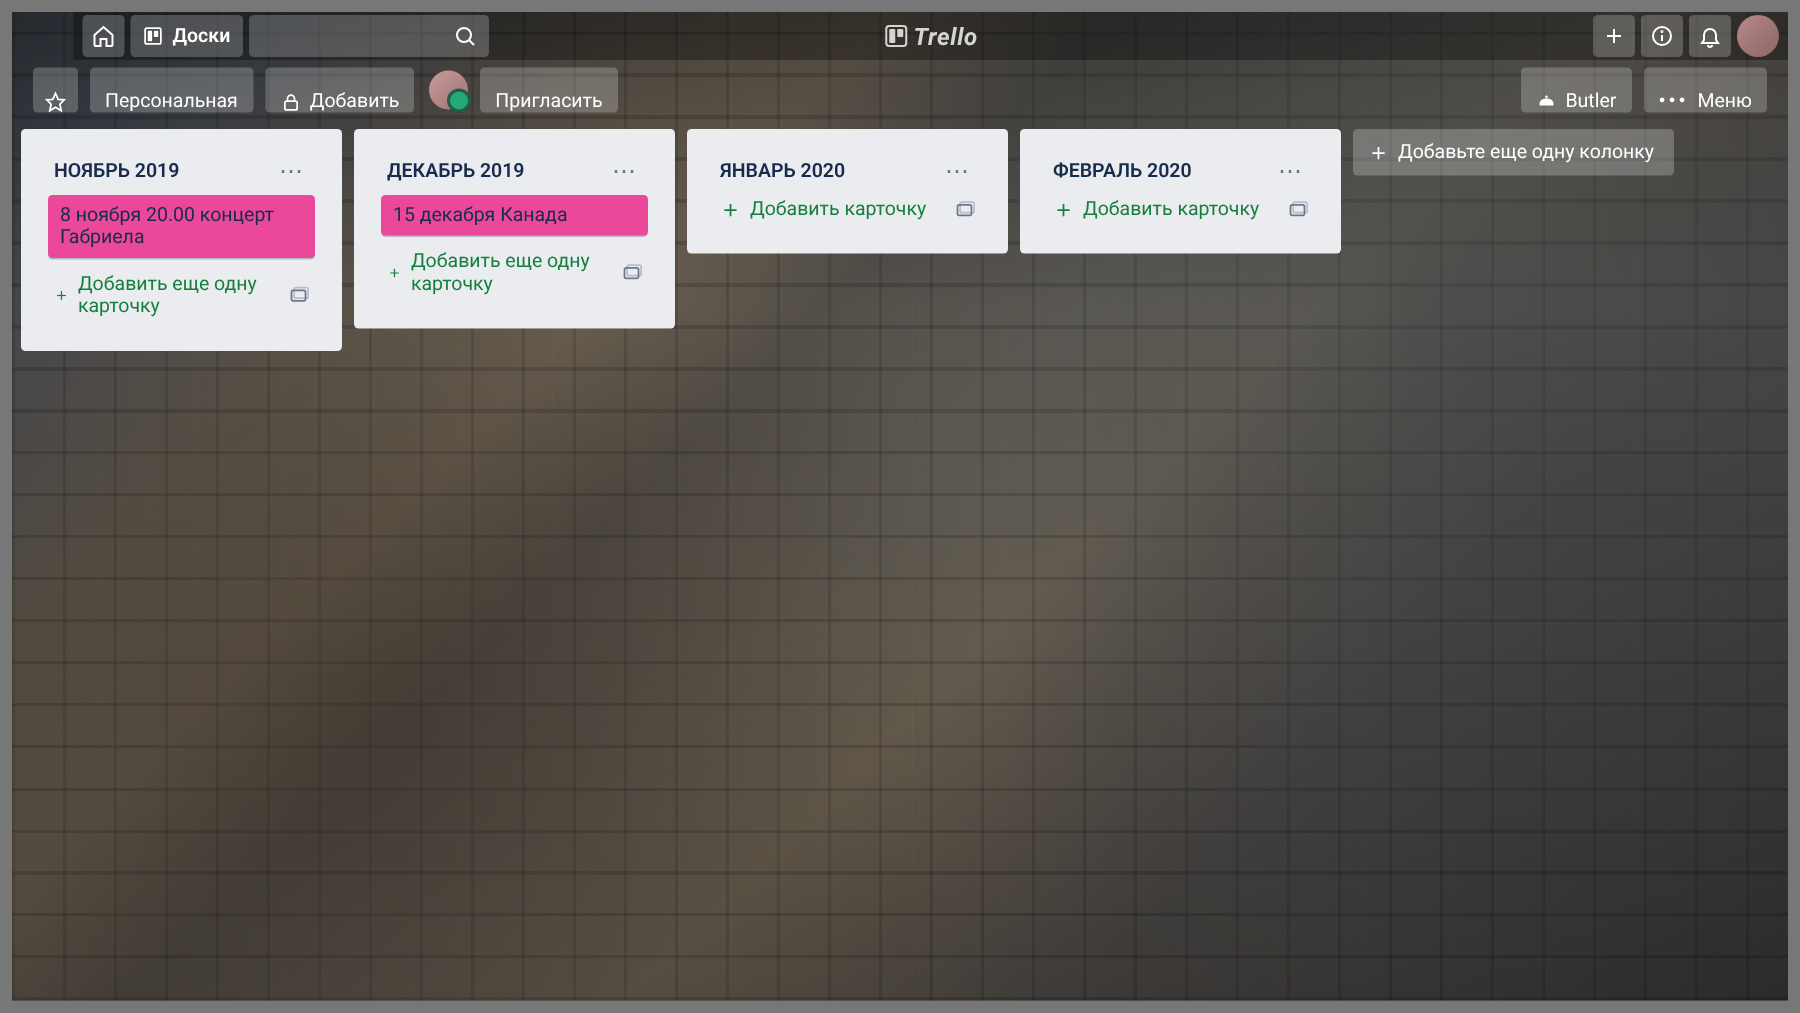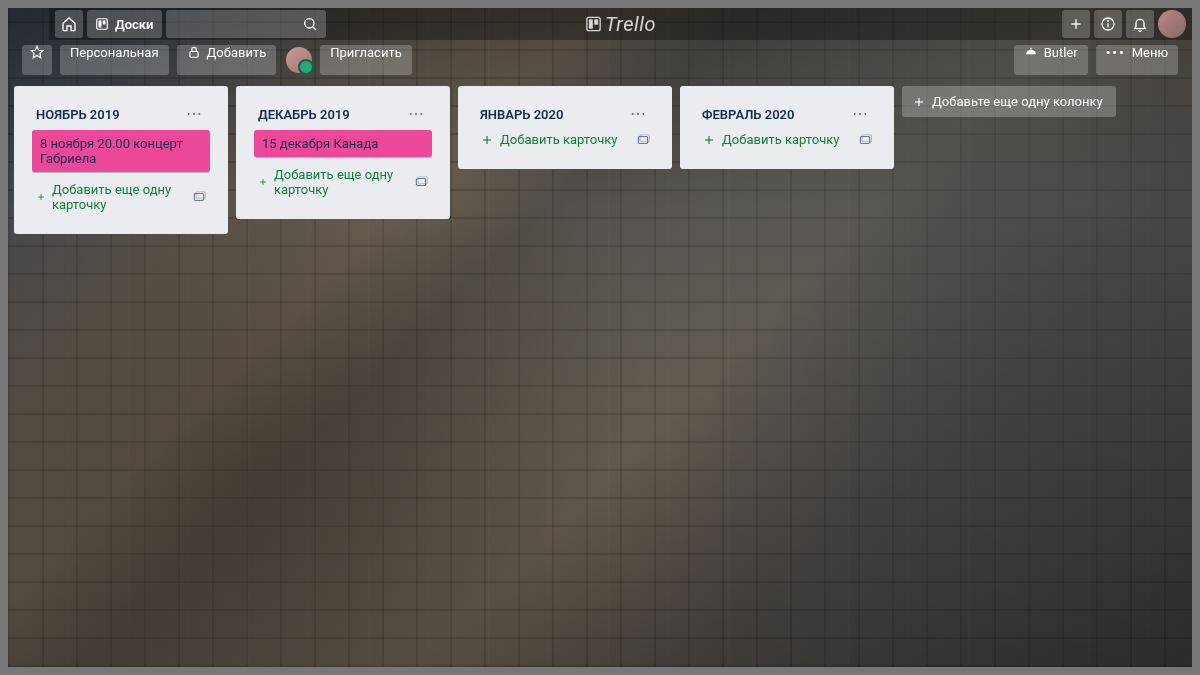--- a/index.html
+++ b/index.html
@@ -17,26 +17,26 @@
 }
 .bg::after { content:""; position:absolute; inset:0; background:
   radial-gradient(circle at 20% 70%, rgba(60,50,40,0.5), transparent 40%),
   radial-gradient(circle at 80% 30%, rgba(50,60,70,0.5), transparent 45%),
   linear-gradient(180deg, rgba(0,0,0,0.35), rgba(0,0,0,0.1) 30%, rgba(0,0,0,0.3));
 }
 .topbar { position: relative; z-index: 5; height: 32px; display: flex; align-items: center; padding: 0 4px; background: rgba(0,0,0,0.32); color: #fff; margin-left: 41px; }
 .tb-btn { height: 28px; min-width: 28px; padding: 0 8px; margin: 0 2px; background: rgba(255,255,255,0.22); border-radius: 3px; display: inline-flex; align-items: center; justify-content: center; font-size: 13px; color: #fff; cursor: pointer; gap: 6px; font-weight: 600; }
 .tb-btn.icon-only { padding: 0; width: 28px; }
 .spacer { flex: 1; }
-.brand { position: absolute; left: 50%; transform: translateX(-50%); top: 0; height: 32px; display: flex; align-items: center; gap: 4px; color: rgba(255,255,255,0.8); font-weight: 400; font-size: 20px; font-style: italic; letter-spacing: 0.5px; cursor: pointer; }
+.brand { position: absolute; left: 50%; transform: translateX(-50%); top: 0; height: 32px; display: flex; align-items: center; gap: 4px; color: rgba(255,255,255,0.8); font-weight: 700; font-size: 16px; font-style: italic; letter-spacing: 0.5px; cursor: pointer; }
 .search { width: 160px; justify-content: flex-end; padding-right: 8px; }
 .avatar { width: 28px; height: 28px; border-radius: 50%; background: linear-gradient(135deg,#b88,#866); margin: 0 2px; cursor: pointer; }
 .boardbar { position: relative; z-index: 5; height: 40px; display: flex; align-items: center; padding: 0 10px; color: #fff; }
 .board-title { font-size: 17px; font-weight: 700; padding: 0 8px; }
-.bb-btn { height: 30px; padding: 0 10px; margin: 0 4px; background: rgba(255,255,255,0.22); border-radius: 3px; display: inline-flex; align-items: flex-start; gap: 6px; font-size: 13px; color: #fff; cursor: pointer; }
+.bb-btn { height: 30px; padding: 0 10px; margin: 0 4px; background: rgba(255,255,255,0.22); border-radius: 3px; display: inline-flex; align-items: flex-end; gap: 6px; font-size: 13px; color: #fff; cursor: pointer; }
 .bb-btn.icon-only { width: 30px; padding: 0; justify-content: center; }
 .mini-avatar { width: 26px; height: 26px; border-radius: 50%; background: linear-gradient(135deg,#c99,#977); margin-left: 6px; cursor: pointer; position: relative; }
 .mini-avatar::after { content:""; position:absolute; right:-2px; bottom:-2px; width:12px; height:12px; border-radius:50%; background:#2a7; border:2px solid rgba(40,40,40,0.6); }
 .board { position: relative; z-index: 5; display: flex; align-items: flex-start; padding: 6px 6px; gap: 8px; overflow-x: auto; }
 .list { width: 214px; flex: 0 0 auto; background: #ebecf0; border-radius: 3px; padding: 18px; display: flex; flex-direction: column; gap: 6px; }
 .list-header { display: flex; align-items: center; justify-content: space-between; padding: 2px 4px; }
 .list-title { font-size: 13px; font-weight: 600; color: #172b4d; }
 .list-menu { color: #6b778c; font-size: 16px; cursor: pointer; padding: 0 4px; line-height: 1; }
 .card { background: #ec4899; border-radius: 3px; box-shadow: 0 1px 0 rgba(9,30,66,0.25); padding: 6px 8px; font-size: 13px; color: #172b4d; cursor: pointer; }
 .add-card-row { display: flex; align-items: center; justify-content: space-between; gap: 6px; }

